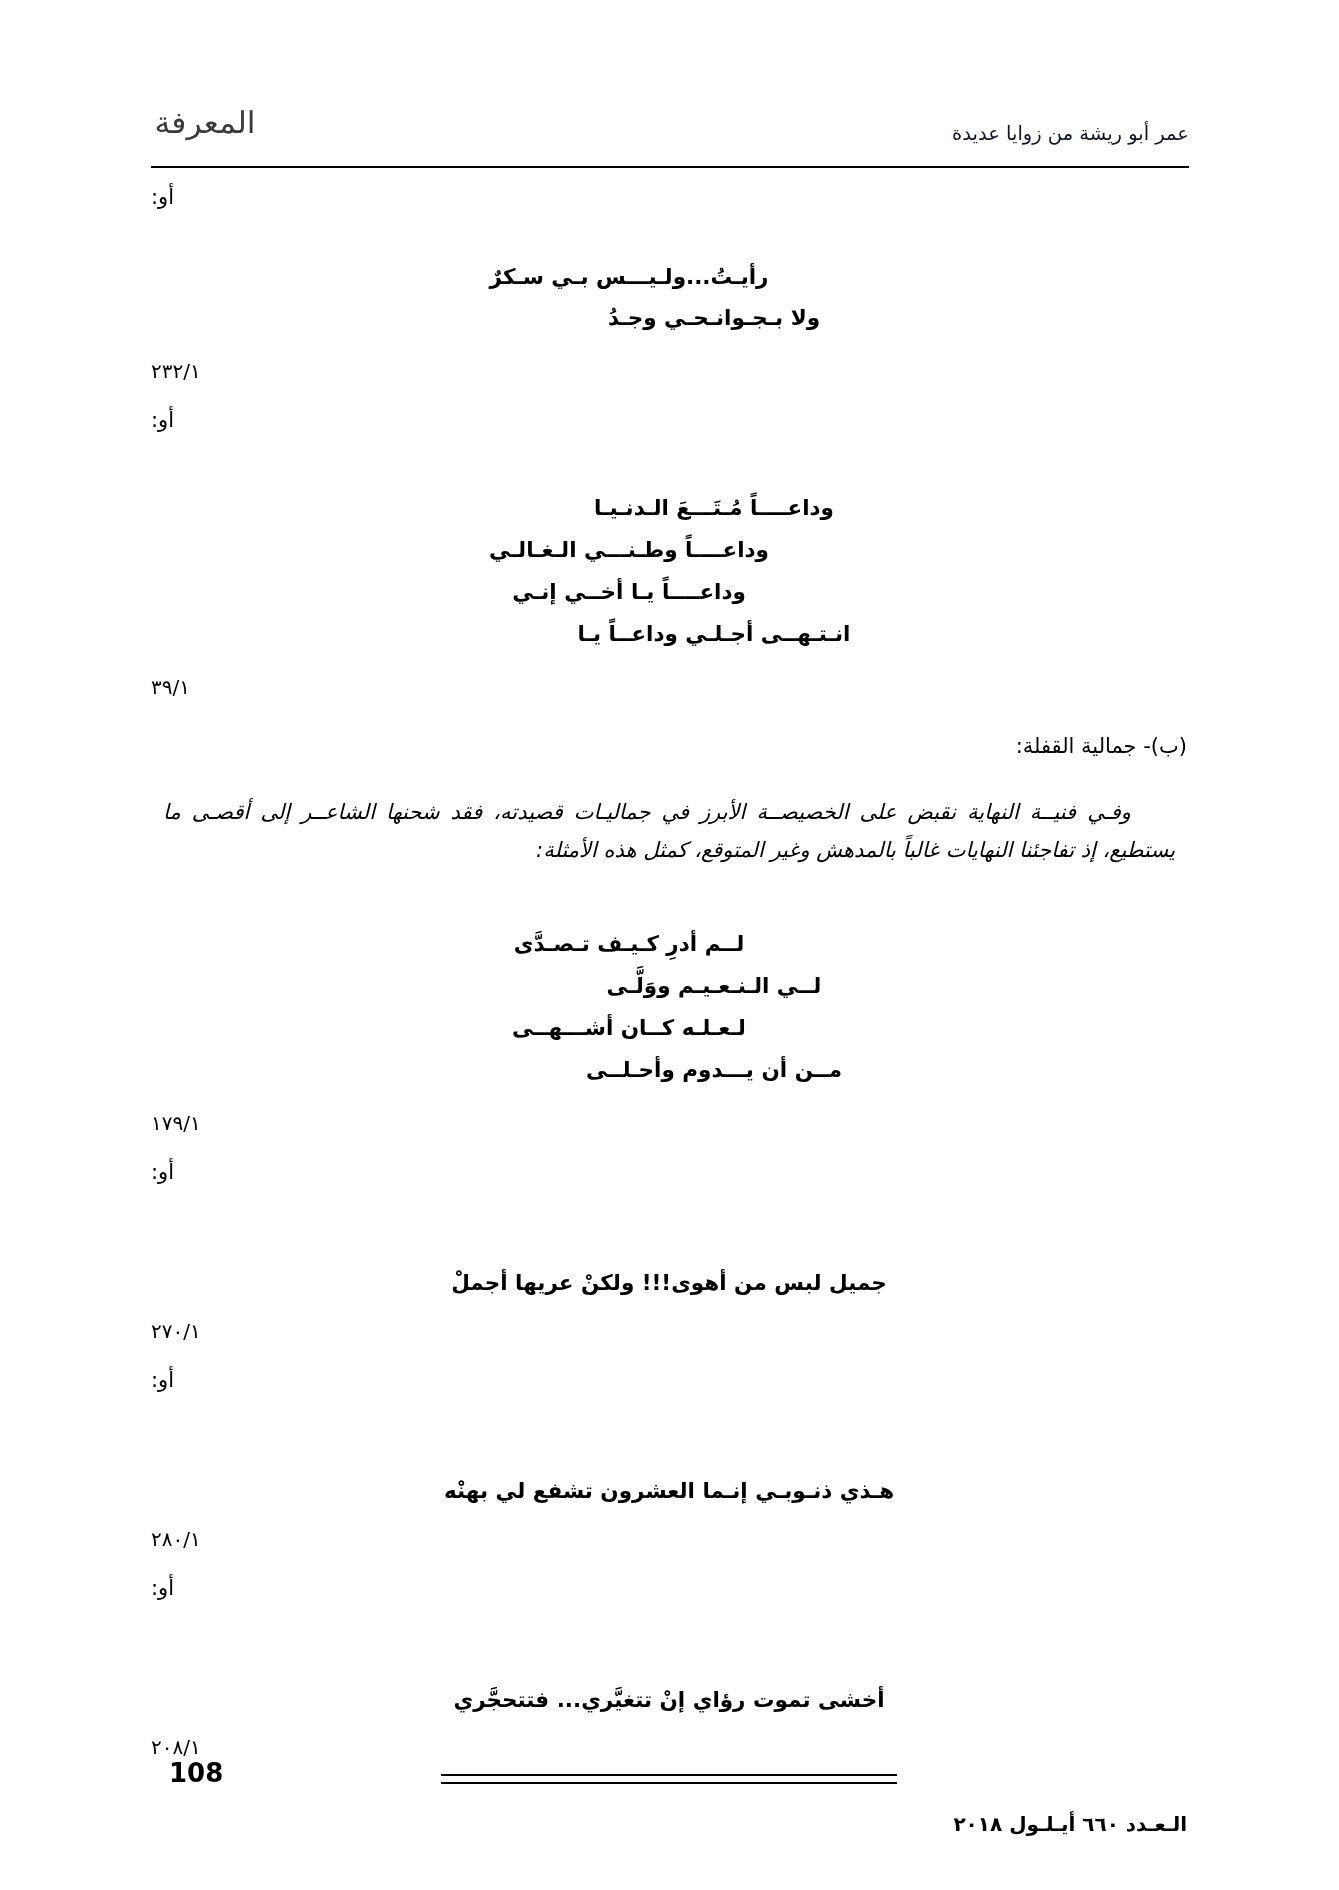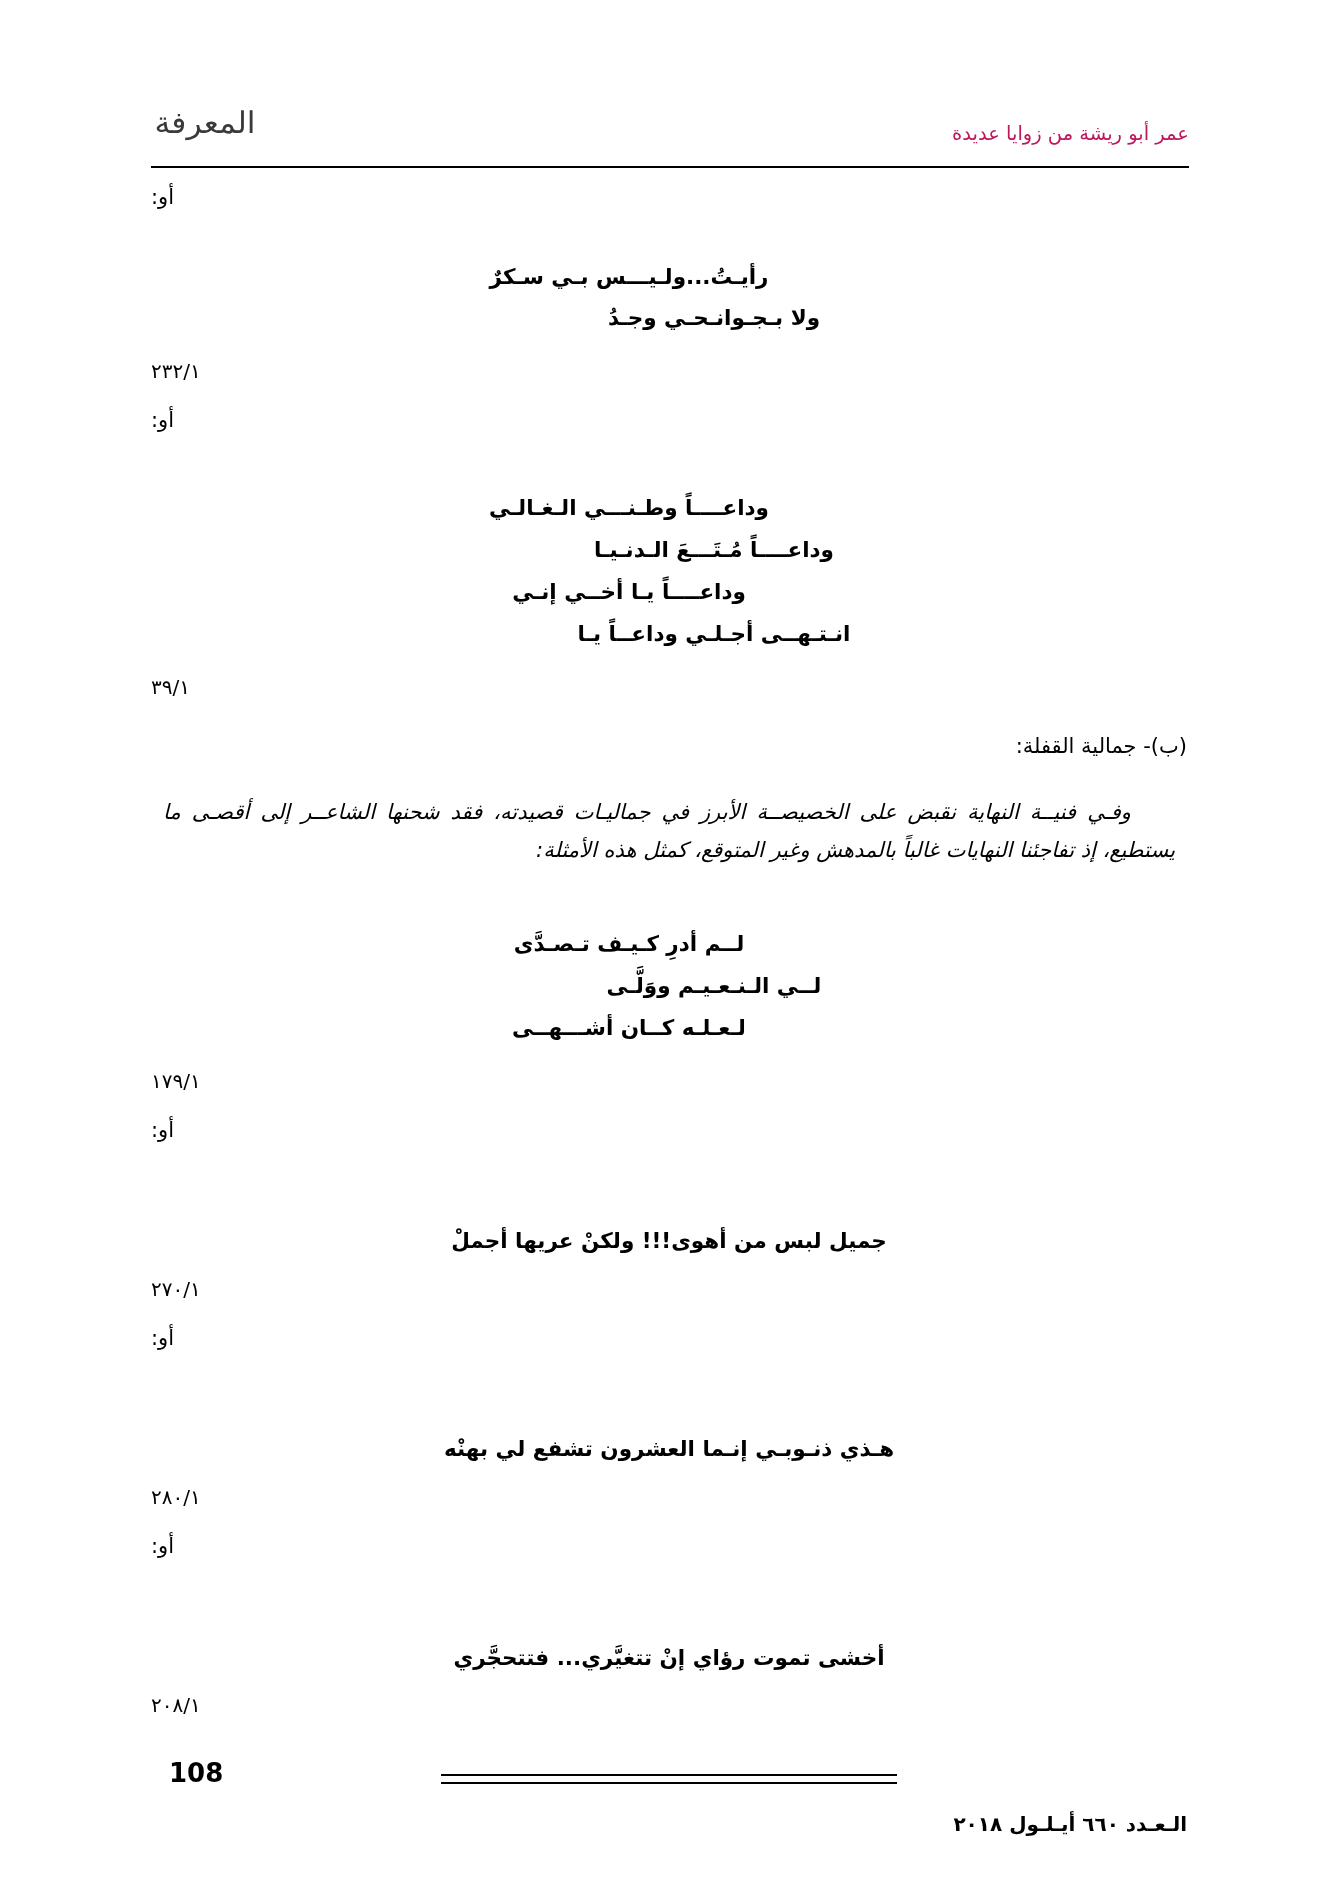--- a/index.html
+++ b/index.html
@@ -31,21 +31,21 @@
     height: 58px;
   }
   .rh-title {
     position: absolute;
     right: 0px;
     top: 14px;
     font-size: 19.5px;
     font-family: "DejaVu Sans", "Liberation Sans", sans-serif;
     letter-spacing: 0px;
     white-space: nowrap;
-    color: #be185d;
+    color: #0f172a;
   }
   .rh-logo {
     position: absolute;
     left: 0px;
     top: 0px;
     width: 110px;
     text-align: center;
   }
   .rh-logo .logo-word {
     font-family: "DejaVu Serif", "Liberation Serif", serif;
@@ -225,41 +225,42 @@
     </div>
     <div class="ref">٢٣٢/١</div>
 
     <div class="spacer-18"></div>
 
     <div class="lead rtl-left">أو:</div>
 
     <div class="spacer-34"></div>
 
     <div class="verse-block">
+      <div class="verse-line second">وداعــــاً مُـتَـــعَ الـدنـيـا</div>
       <div class="verse-line first">وداعــــاً وطـنـــي الـغـالـي</div>
-      <div class="verse-line second">وداعــــاً مُـتَـــعَ الـدنـيـا</div>
       <div class="verse-line first">وداعــــاً يـا أخــي إنـي</div>
       <div class="verse-line second">انـتـهــى أجـلـي وداعــاً يـا</div>
     </div>
     <div class="ref">٣٩/١</div>
 
     <div class="spacer-26"></div>
 
     <div class="section-heading">(ب)- جمالية القفلة:</div>
 
     <div class="spacer-18"></div>
 
     <p class="para"><span class="indent"></span><span>وفـي فنيــة النهاية نقبض على الخصيصــة الأبرز في جماليـات قصيدته، فقد شحنها الشاعــر إلى أقصـى ما يستطيع، إذ تفاجئنا النهايات غالباً بالمدهش وغير المتوقع، كمثل هذه الأمثلة:</span></p>
 
     <div class="spacer-26"></div>
 
     <div class="verse-block">
       <div class="verse-line first">لــم  أدرِ  كـيـف   تـصـدَّى</div>
       <div class="verse-line second">لــي  الـنـعـيـم ووَلَّـى</div>
       <div class="verse-line first">لـعـلـه كــان أشـــهــى</div>
+      <div class="verse-line second">مــن  أن  يـــدوم  وأحـلــى</div>
     </div>
     <div class="ref">١٧٩/١</div>
 
     <div class="spacer-18"></div>
 
     <div class="lead rtl-left">أو:</div>
 
     <div class="spacer-44"></div>
 
     <div class="verse-single">جميل لبس من أهوى!!! ولكنْ عريها أجملْ</div>

